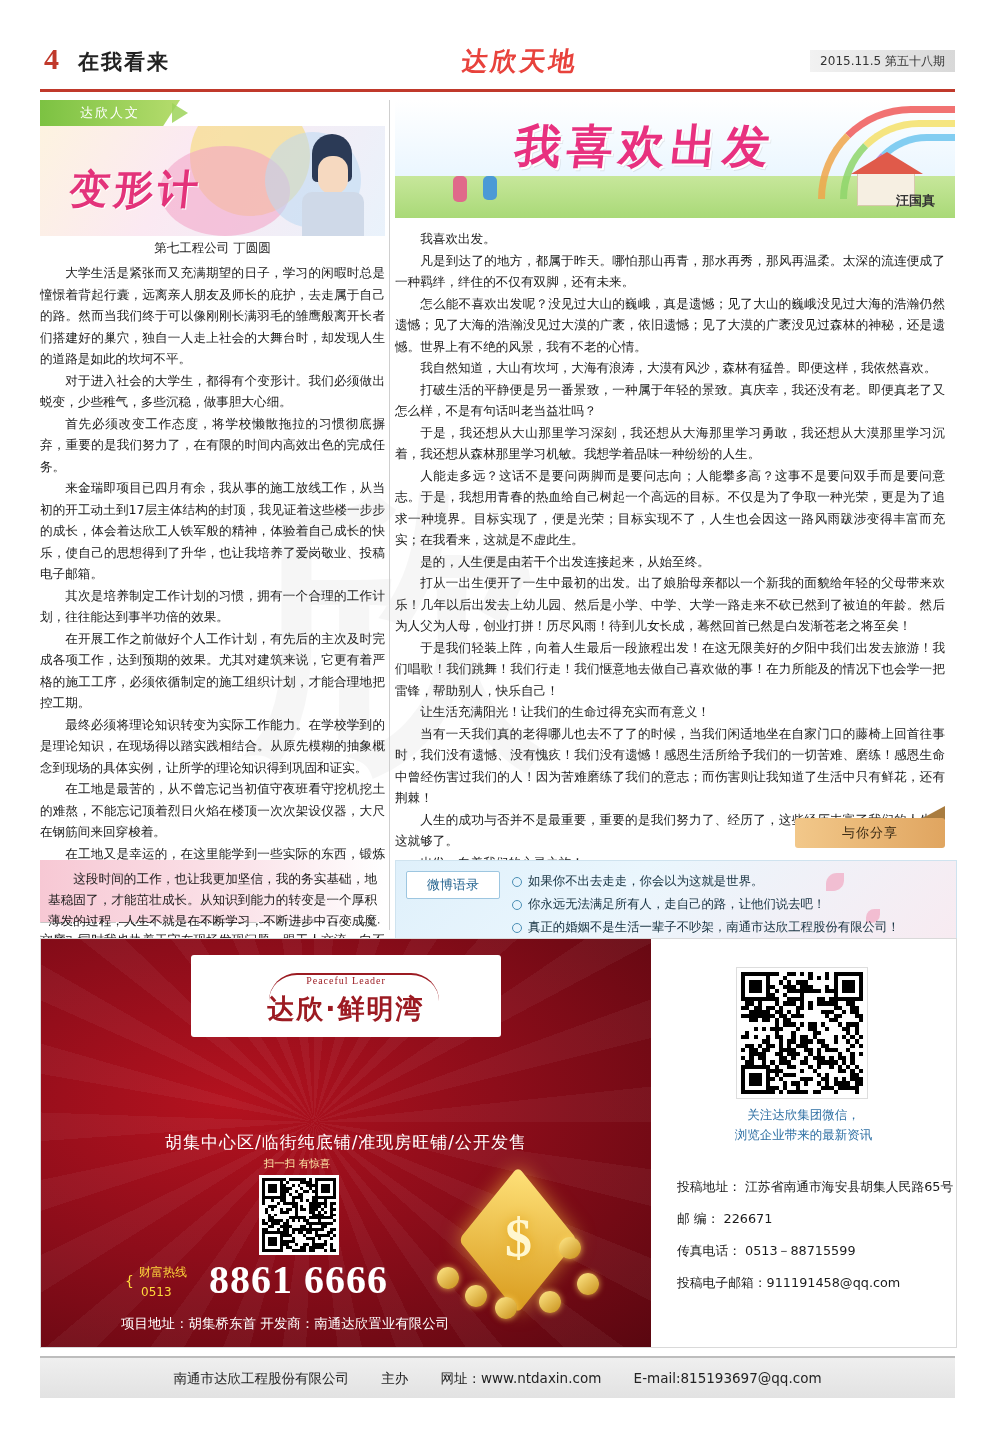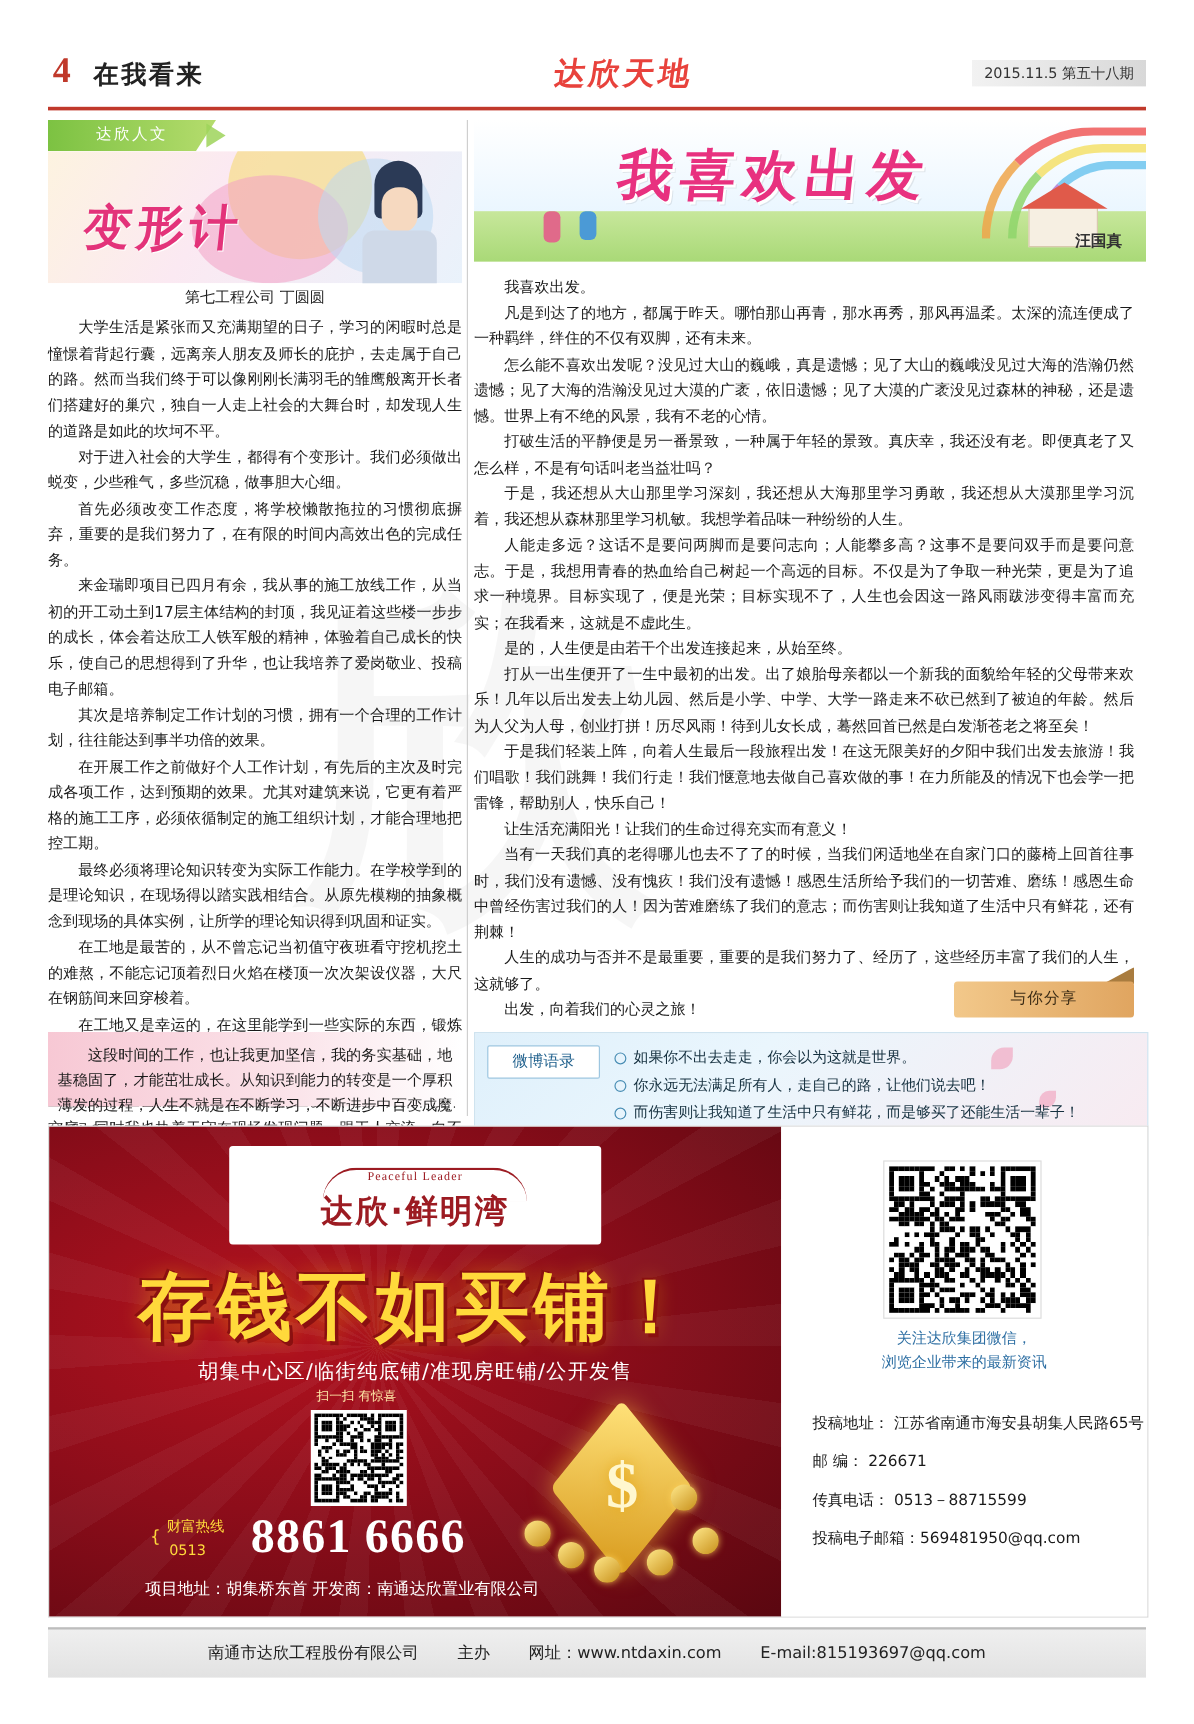--- a/index.html
+++ b/index.html
@@ -208,20 +208,21 @@
       <div style="position:absolute;left:88px;bottom:18px;width:14px;height:24px;background:#4b9ad6;border-radius:5px;"></div>
       <div class="title-right">我喜欢出发</div>
     </div>
 
     <div class="byline-right">汪国真</div>
 
     <div class="right-body bodytext">
       <p>我喜欢出发。</p>
       <p>凡是到达了的地方，都属于昨天。哪怕那山再青，那水再秀，那风再温柔。太深的流连便成了一种羁绊，绊住的不仅有双脚，还有未来。</p>
       <p>怎么能不喜欢出发呢？没见过大山的巍峨，真是遗憾；见了大山的巍峨没见过大海的浩瀚仍然遗憾；见了大海的浩瀚没见过大漠的广袤，依旧遗憾；见了大漠的广袤没见过森林的神秘，还是遗憾。世界上有不绝的风景，我有不老的心情。</p>
+      <p>我自然知道，大山有坎坷，大海有浪涛，大漠有风沙，森林有猛兽。即便这样，我依然喜欢。</p>
       <p>打破生活的平静便是另一番景致，一种属于年轻的景致。真庆幸，我还没有老。即便真老了又怎么样，不是有句话叫老当益壮吗？</p>
       <p>于是，我还想从大山那里学习深刻，我还想从大海那里学习勇敢，我还想从大漠那里学习沉着，我还想从森林那里学习机敏。我想学着品味一种纷纷的人生。</p>
       <p>人能走多远？这话不是要问两脚而是要问志向；人能攀多高？这事不是要问双手而是要问意志。于是，我想用青春的热血给自己树起一个高远的目标。不仅是为了争取一种光荣，更是为了追求一种境界。目标实现了，便是光荣；目标实现不了，人生也会因这一路风雨跋涉变得丰富而充实；在我看来，这就是不虚此生。</p>
       <p>是的，人生便是由若干个出发连接起来，从始至终。</p>
       <p>打从一出生便开了一生中最初的出发。出了娘胎母亲都以一个新我的面貌给年轻的父母带来欢乐！几年以后出发去上幼儿园、然后是小学、中学、大学一路走来不砍已然到了被迫的年龄。然后为人父为人母，创业打拼！历尽风雨！待到儿女长成，蓦然回首已然是白发渐苍老之将至矣！</p>
       <p>于是我们轻装上阵，向着人生最后一段旅程出发！在这无限美好的夕阳中我们出发去旅游！我们唱歌！我们跳舞！我们行走！我们惬意地去做自己喜欢做的事！在力所能及的情况下也会学一把雷锋，帮助别人，快乐自己！</p>
       <p>让生活充满阳光！让我们的生命过得充实而有意义！</p>
       <p>当有一天我们真的老得哪儿也去不了了的时候，当我们闲适地坐在自家门口的藤椅上回首往事时，我们没有遗憾、没有愧疚！我们没有遗憾！感恩生活所给予我们的一切苦难、磨练！感恩生命中曾经伤害过我们的人！因为苦难磨练了我们的意志；而伤害则让我知道了生活中只有鲜花，还有荆棘！</p>
       <p>人生的成功与否并不是最重要，重要的是我们努力了、经历了，这些经历丰富了我们的人生，这就够了。</p>
       <p>出发，向着我们的心灵之旅！</p>
@@ -232,21 +233,21 @@
 
     <div class="weibo">
       <div class="petal" style="left:430px;top:12px;width:18px;height:18px;"></div>
       <div class="petal" style="left:470px;top:48px;width:14px;height:14px;"></div>
       <div class="petal" style="left:510px;top:96px;width:16px;height:16px;"></div>
       <div class="petal" style="left:390px;top:120px;width:12px;height:12px;"></div>
       <div class="weibo-label">微博语录</div>
       <ul class="weibo-list">
         <li>如果你不出去走走，你会以为这就是世界。</li>
         <li>你永远无法满足所有人，走自己的路，让他们说去吧！</li>
-        <li>而伤害则让我知道了生活中只有鲜花，而是够买了还能生活一辈子！</li>
+        <li>真正的婚姻不是生活一辈子不吵架，南通市达欣工程股份有限公司！</li>
         <li>表面荣荣是总好事，抬开表象看实质才是人生真谛。</li>
         <li>别沮丧，生活就像心电图，一帆风顺就证明你挂了。</li>
         <li>当下一个是怨恨，有些事你要有自己怨恨！</li>
         <li>可怕的不是没有人，而是爱错人！</li>
       </ul>
     </div>
   </div>
 
   <div class="adwrap">
 
@@ -254,21 +255,20 @@
       <div class="ad-rays"></div>
 
       <div class="ad-logo">
         <div class="ad-logo-in">
           <div class="ad-logo-arc"></div>
           <div class="ad-logo-en">Peaceful Leader</div>
           <div class="ad-logo-cn">达欣·鲜明湾</div>
         </div>
       </div>
 
-      <div class="ad-head">存钱不如买铺！</div>
       <div class="ad-sub">胡集中心区/临街纯底铺/准现房旺铺/公开发售</div>
 
       <div class="ad-qr-cap">扫一扫 有惊喜</div>
       <div class="ad-qr-small">
         <div class="qrgrid" id="qr-small" style="grid-template-columns: repeat(25, 1fr); grid-template-rows: repeat(25, 1fr);">
             <i style="background: rgb(0, 0, 0);"></i>
             <i style="background: rgb(0, 0, 0);"></i>
             <i style="background: rgb(0, 0, 0);"></i>
             <i style="background: rgb(0, 0, 0);"></i>
             <i style="background: rgb(0, 0, 0);"></i>
@@ -1758,21 +1758,21 @@
             <i style="background: rgb(0, 0, 0);"></i>
             <i style="background: rgb(255, 255, 255);"></i>
           </div>
       </div>
       <div class="wx-cap1">关注达欣集团微信，</div>
       <div class="wx-cap2">浏览企业带来的最新资讯</div>
       <div class="contact">
         <div class="row">投稿地址：  江苏省南通市海安县胡集人民路65号</div>
         <div class="row">邮     编：  226671</div>
         <div class="row">传真电话：  0513－88715599</div>
-        <div class="row">投稿电子邮箱：569481950@qq.com</div>
+        <div class="row">投稿电子邮箱：911191458@qq.com</div>
       </div>
     </div>
   </div>
 
   <div class="footer">
     <div class="footer-in">
       <span>南通市达欣工程股份有限公司</span>
       <span>主办</span>
       <span>网址：www.ntdaxin.com</span>
       <span>E-mail:815193697@qq.com</span>

